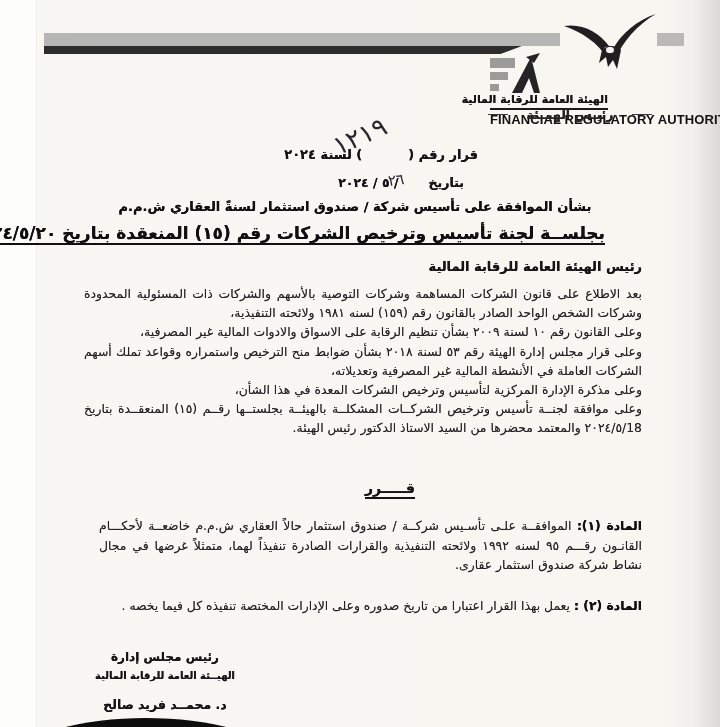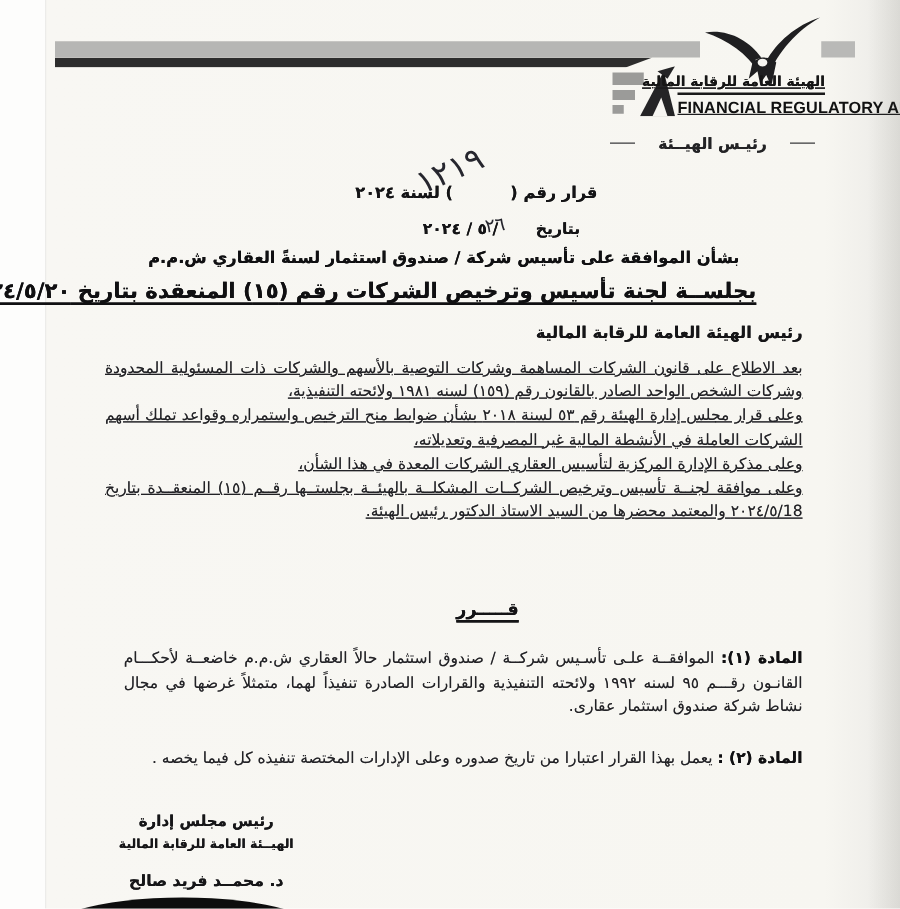--- a/index.html
+++ b/index.html
@@ -16,21 +16,21 @@
   
   .stripe-gray-main  { position:absolute; left:44px;  top:33px; width:516px; height:13px; background:#b6b6b4; }
   .stripe-gray-right { position:absolute; left:657px; top:33px; width:27px;  height:13px; background:#b9b9b7; }
   .stripe-black {
     position:absolute; left:44px; top:46px; width:478px; height:8px; background:#2d2d2d;
     clip-path:polygon(0 0,100% 0,95.5% 100%,0 100%);
   }
 
   .eagle { position:absolute; left:558px; top:12px; width:104px; height:58px; }
 
-  .logo-block { position:absolute; left:488px; top:53px; width:172px; display:flex; flex-direction:row; align-items:flex-end; direction:ltr;text-decoration:underline; }
+  .logo-block { position:absolute; left:488px; top:53px; width:172px; display:flex; flex-direction:column; align-items:flex-start; direction:ltr; }
   .fa-glyph { width:52px; height:40px; flex:0 0 auto; }
   .logo-text { width:118px; margin-left:2px; direction:rtl; }
   .org-ar { font-size:11px; font-weight:bold; color:#161616; text-align:center; white-space:nowrap; text-shadow:0 0 0.4px #161616; padding-bottom:2px; }
   .logo-divider { height:0; border-top:2px solid #1a1a1a; margin:0 0 2px 0; }
   .org-en { font-family:"Liberation Sans", sans-serif; font-size:13px; font-weight:bold; color:#111; text-align:center; white-space:nowrap; letter-spacing:0.1px; direction:ltr; }
 
   .chief-title { position:absolute; left:474px; top:107px; width:192px; text-align:center; font-size:12.5px; font-weight:bold; color:#232325; text-shadow:0 0 0.4px #232325; display:flex; align-items:center; justify-content:center; gap:19px; }
   .dash { display:inline-block; width:20px; border-top:1.6px solid #3a3a3c; }
 
   .decree-number-line { position:absolute; top:147px; right:242px; font-size:13px; font-weight:bold; color:#141416; text-shadow:0 0 0.5px #141416; white-space:nowrap;text-align:center; }
@@ -42,21 +42,21 @@
   .decree-date-line { position:absolute; top:175px; right:256px; font-size:12.5px; font-weight:bold; color:#141416; text-shadow:0 0 0.5px #141416; white-space:nowrap; }
   .day-gap { display:inline-block; width:30px; }
   .hand-day { position:absolute; left:388px; top:171px; font-family:"DejaVu Serif", serif; font-size:15px; color:#26262e; transform:rotate(-7deg); white-space:nowrap; }
 
   .decree-subject { position:absolute; top:199px; left:105px; width:500px; text-align:center; font-size:13px; font-weight:bold; color:#101012; text-shadow:0 0 0.5px #101012; white-space:nowrap; }
   .session-line { position:absolute; top:223px; left:105px; width:500px; text-align:center; font-size:17px; font-weight:bold; color:#101012; text-shadow:0 0 0.5px #101012; white-space:nowrap; text-decoration:underline; text-underline-offset:4px; text-decoration-thickness:1.5px; }
 
   .authority-heading { position:absolute; top:259px; right:78px; font-size:13px; font-weight:bold; color:#151517; text-shadow:0 0 0.5px #151517; }
 
   .preamble { position:absolute; top:284px; right:78px; left:84px; font-size:12.4px; line-height:19.2px; color:#222226; text-align:justify; text-shadow:0 0 0.3px rgba(20,20,25,0.5); }
-  .clause { margin:0;text-decoration:underline; }
+  .clause { margin:0; }
 
   .decision-word { position:absolute; top:480px; left:30px; width:100%; text-align:center; font-size:14px; font-weight:bold; color:#141416; text-shadow:0 0 0.5px #141416; text-decoration:underline; text-underline-offset:4px; text-decoration-thickness:2px; letter-spacing:1px; }
 
   .article { position:absolute; right:78px; left:99px; font-size:12.4px; line-height:19.6px; color:#222226; text-align:justify; text-shadow:0 0 0.3px rgba(20,20,25,0.5); }
   .article-1 { top:516px; }
   .article-2 { top:596px; }
   .article-label { font-weight:bold; color:#101012; text-shadow:0 0 0.5px #101012; }
 
   .signature-block { position:absolute; left:56px; top:650px; width:218px; text-align:center; color:#161618; }
   .sig-line1 { font-size:12px; font-weight:bold; text-shadow:0 0 0.5px #161618; }
@@ -113,22 +113,23 @@
   <div class="decree-date-line"><span>بتاريخ</span><span class="day-gap"></span><span>/ ٥ / ٢٠٢٤</span></div>
   <div class="hand-day">٢٦</div>
 
   <div class="decree-subject">بشأن الموافقة على تأسيس شركة / صندوق استثمار لسنةً العقاري ش.م.م</div>
   <div class="session-line">بجلســة لجنة تأسيس وترخيص الشركات رقم (١٥) المنعقدة بتاريخ ٢٠٢٤/٥/٢٠</div>
 
   <div class="authority-heading">رئيس الهيئة العامة للرقابة المالية</div>
 
   <div class="preamble">
     <p class="clause">بعد الاطلاع على قانون الشركات المساهمة وشركات التوصية بالأسهم والشركات ذات المسئولية المحدودة وشركات الشخص الواحد الصادر بالقانون رقم (١٥٩) لسنه ١٩٨١ ولائحته التنفيذية،</p>
+    <p class="clause">وعلى القانون رقم ١٠ لسنة ٢٠٠٩ بشأن تنظيم الرقابة على الاسواق والادوات المالية غير المصرفية،</p>
     <p class="clause">وعلى قرار مجلس إدارة الهيئة رقم ٥٣ لسنة ٢٠١٨ بشأن ضوابط منح الترخيص واستمراره وقواعد تملك أسهم الشركات العاملة في الأنشطة المالية غير المصرفية وتعديلاته،</p>
-    <p class="clause">وعلى مذكرة الإدارة المركزية لتأسيس العقاري الشركات المعدة في هذا الشأن،</p>
+    <p class="clause">وعلى مذكرة الإدارة المركزية لتأسيس وترخيص الشركات المعدة في هذا الشأن،</p>
     <p class="clause">وعلى موافقة لجنــة تأسيس وترخيص الشركــات المشكلــة بالهيئــة بجلستــها رقــم (١٥) المنعقــدة بتاريخ ٢٠٢٤/٥/18 والمعتمد محضرها من السيد الاستاذ الدكتور رئيس الهيئة.</p>
   </div>
 
   <div class="decision-word">قـــــرر</div>
 
   <div class="article article-1">
     <span class="article-label">المادة (١):</span>
     <span>الموافقــة علـى تأسـيس شركــة / صندوق استثمار حالاً العقاري ش.م.م خاضعــة لأحكـــام القانـون رقـــم ٩٥ لسنه ١٩٩٢ ولائحته التنفيذية والقرارات الصادرة تنفيذاً لهما، متمثلاً غرضها في مجال نشاط شركة صندوق استثمار عقارى.</span>
   </div>
   <div class="article article-2">

